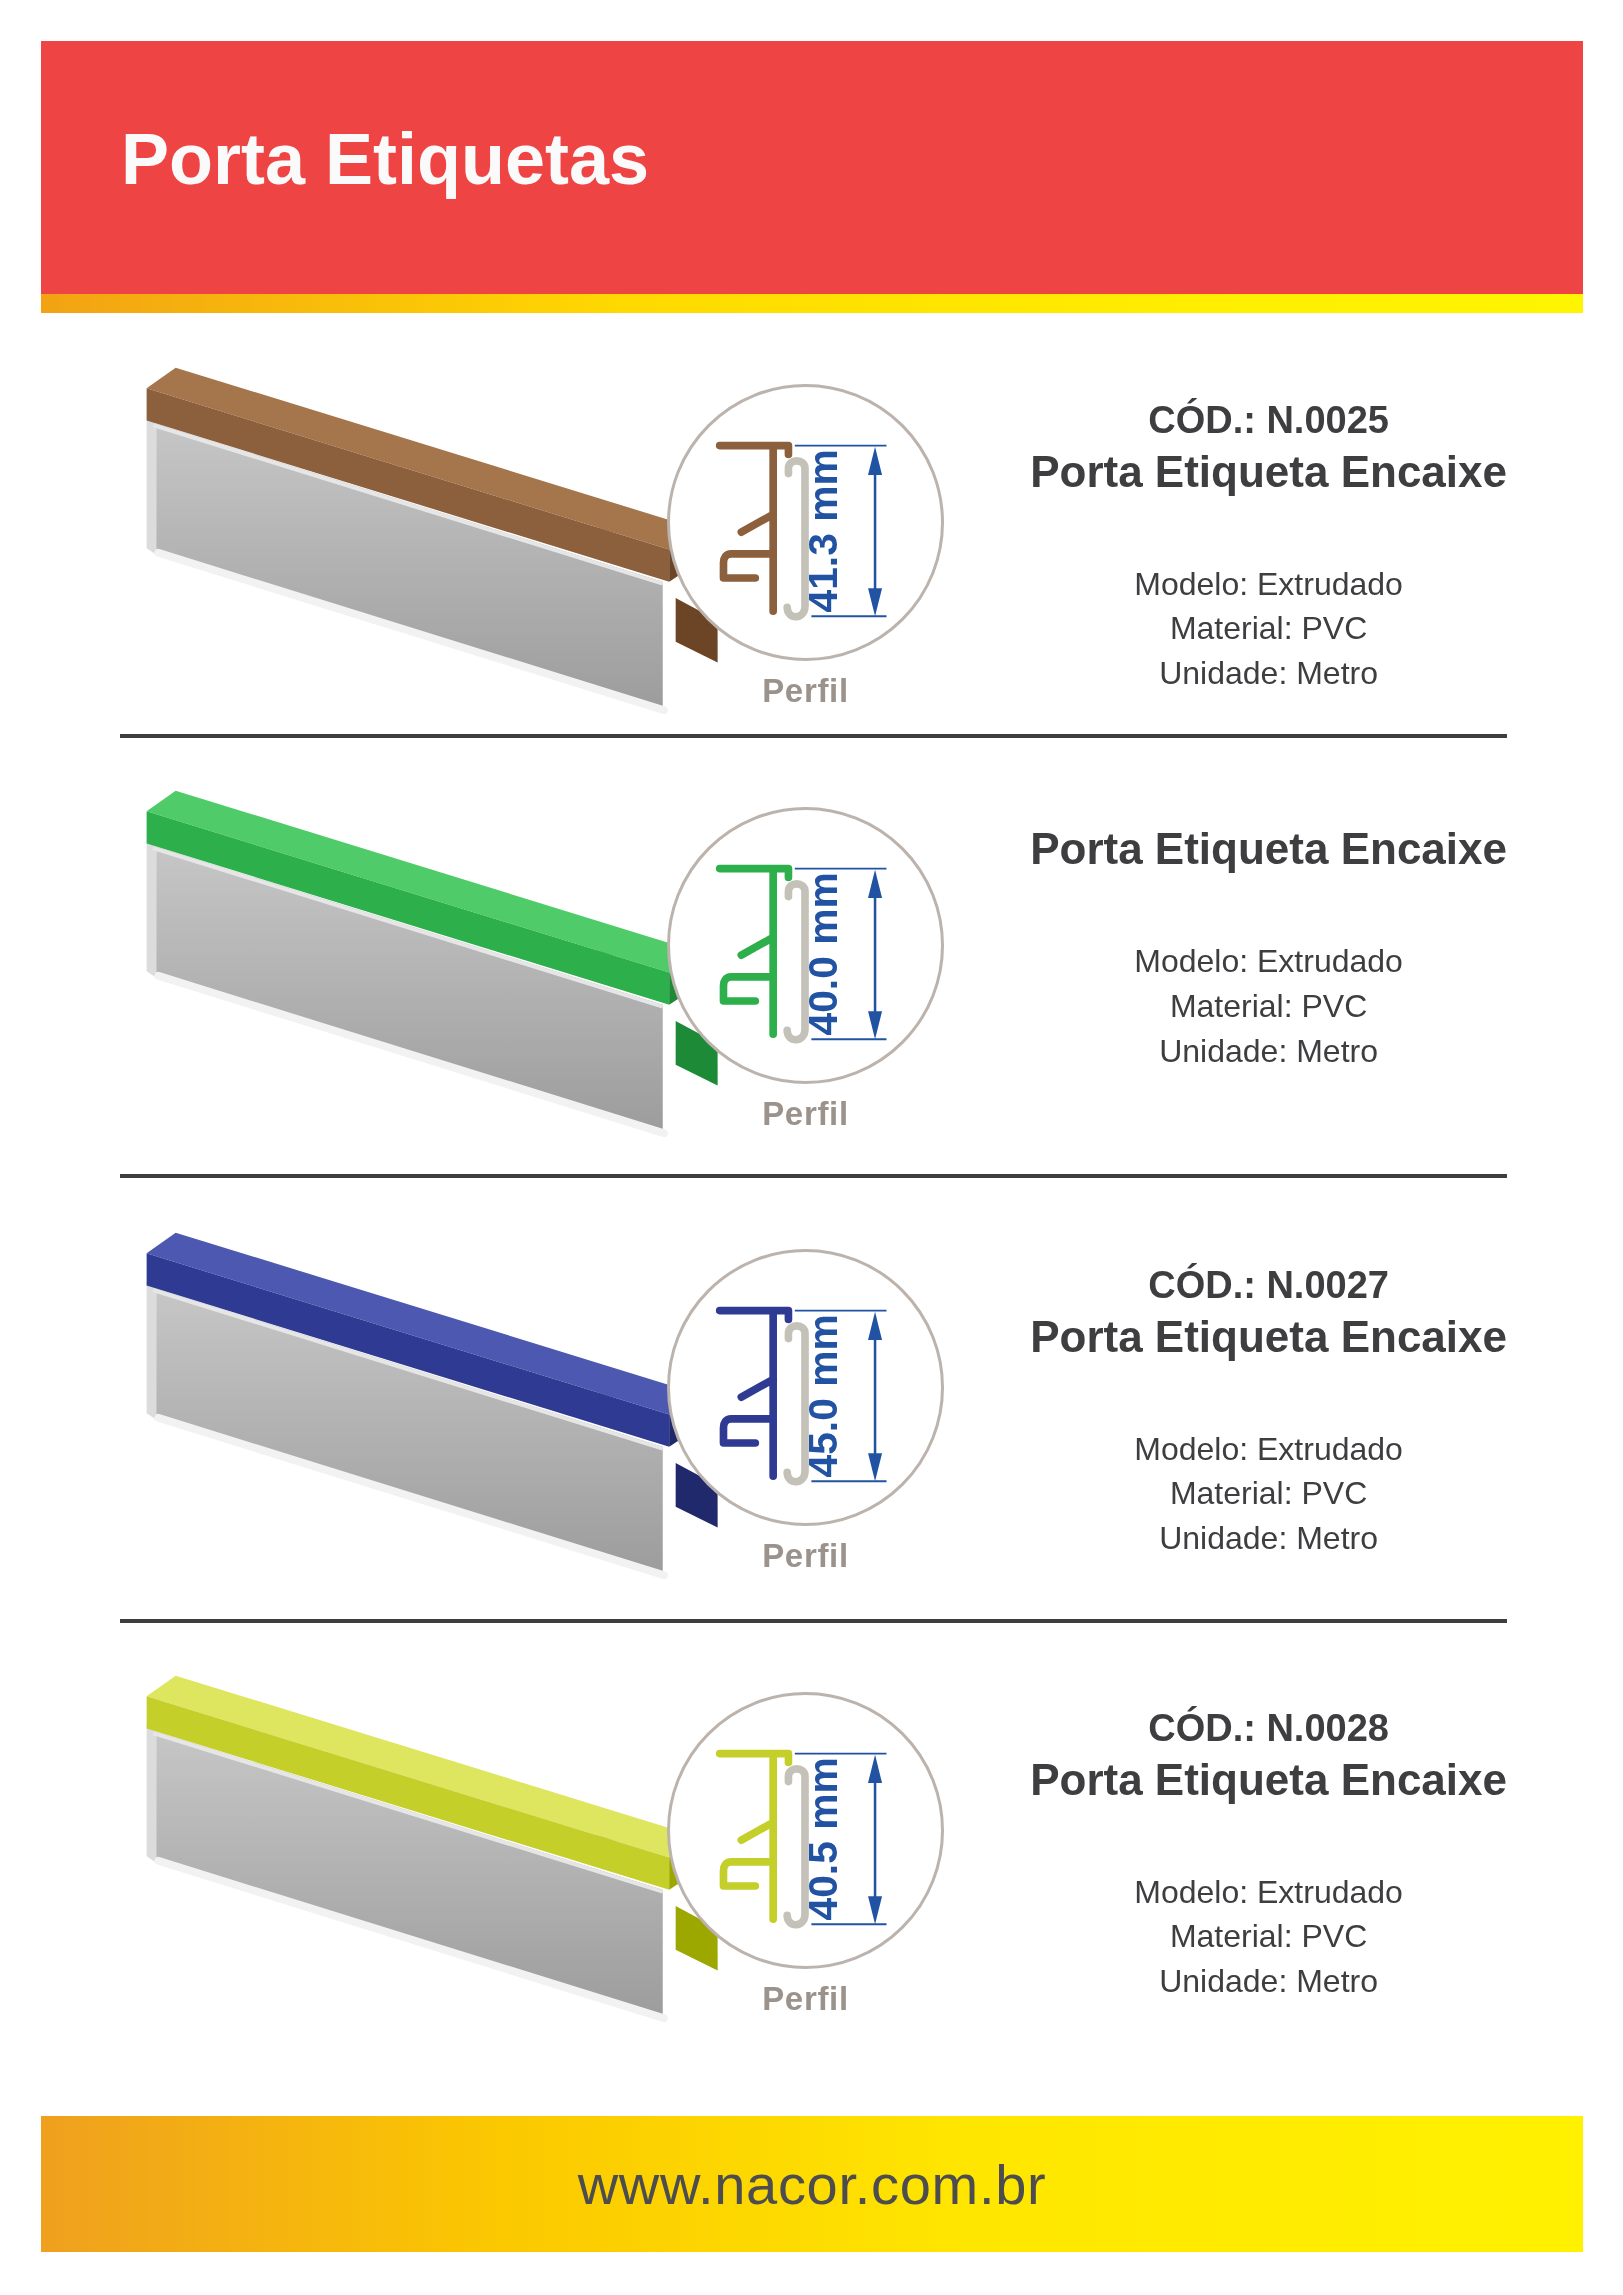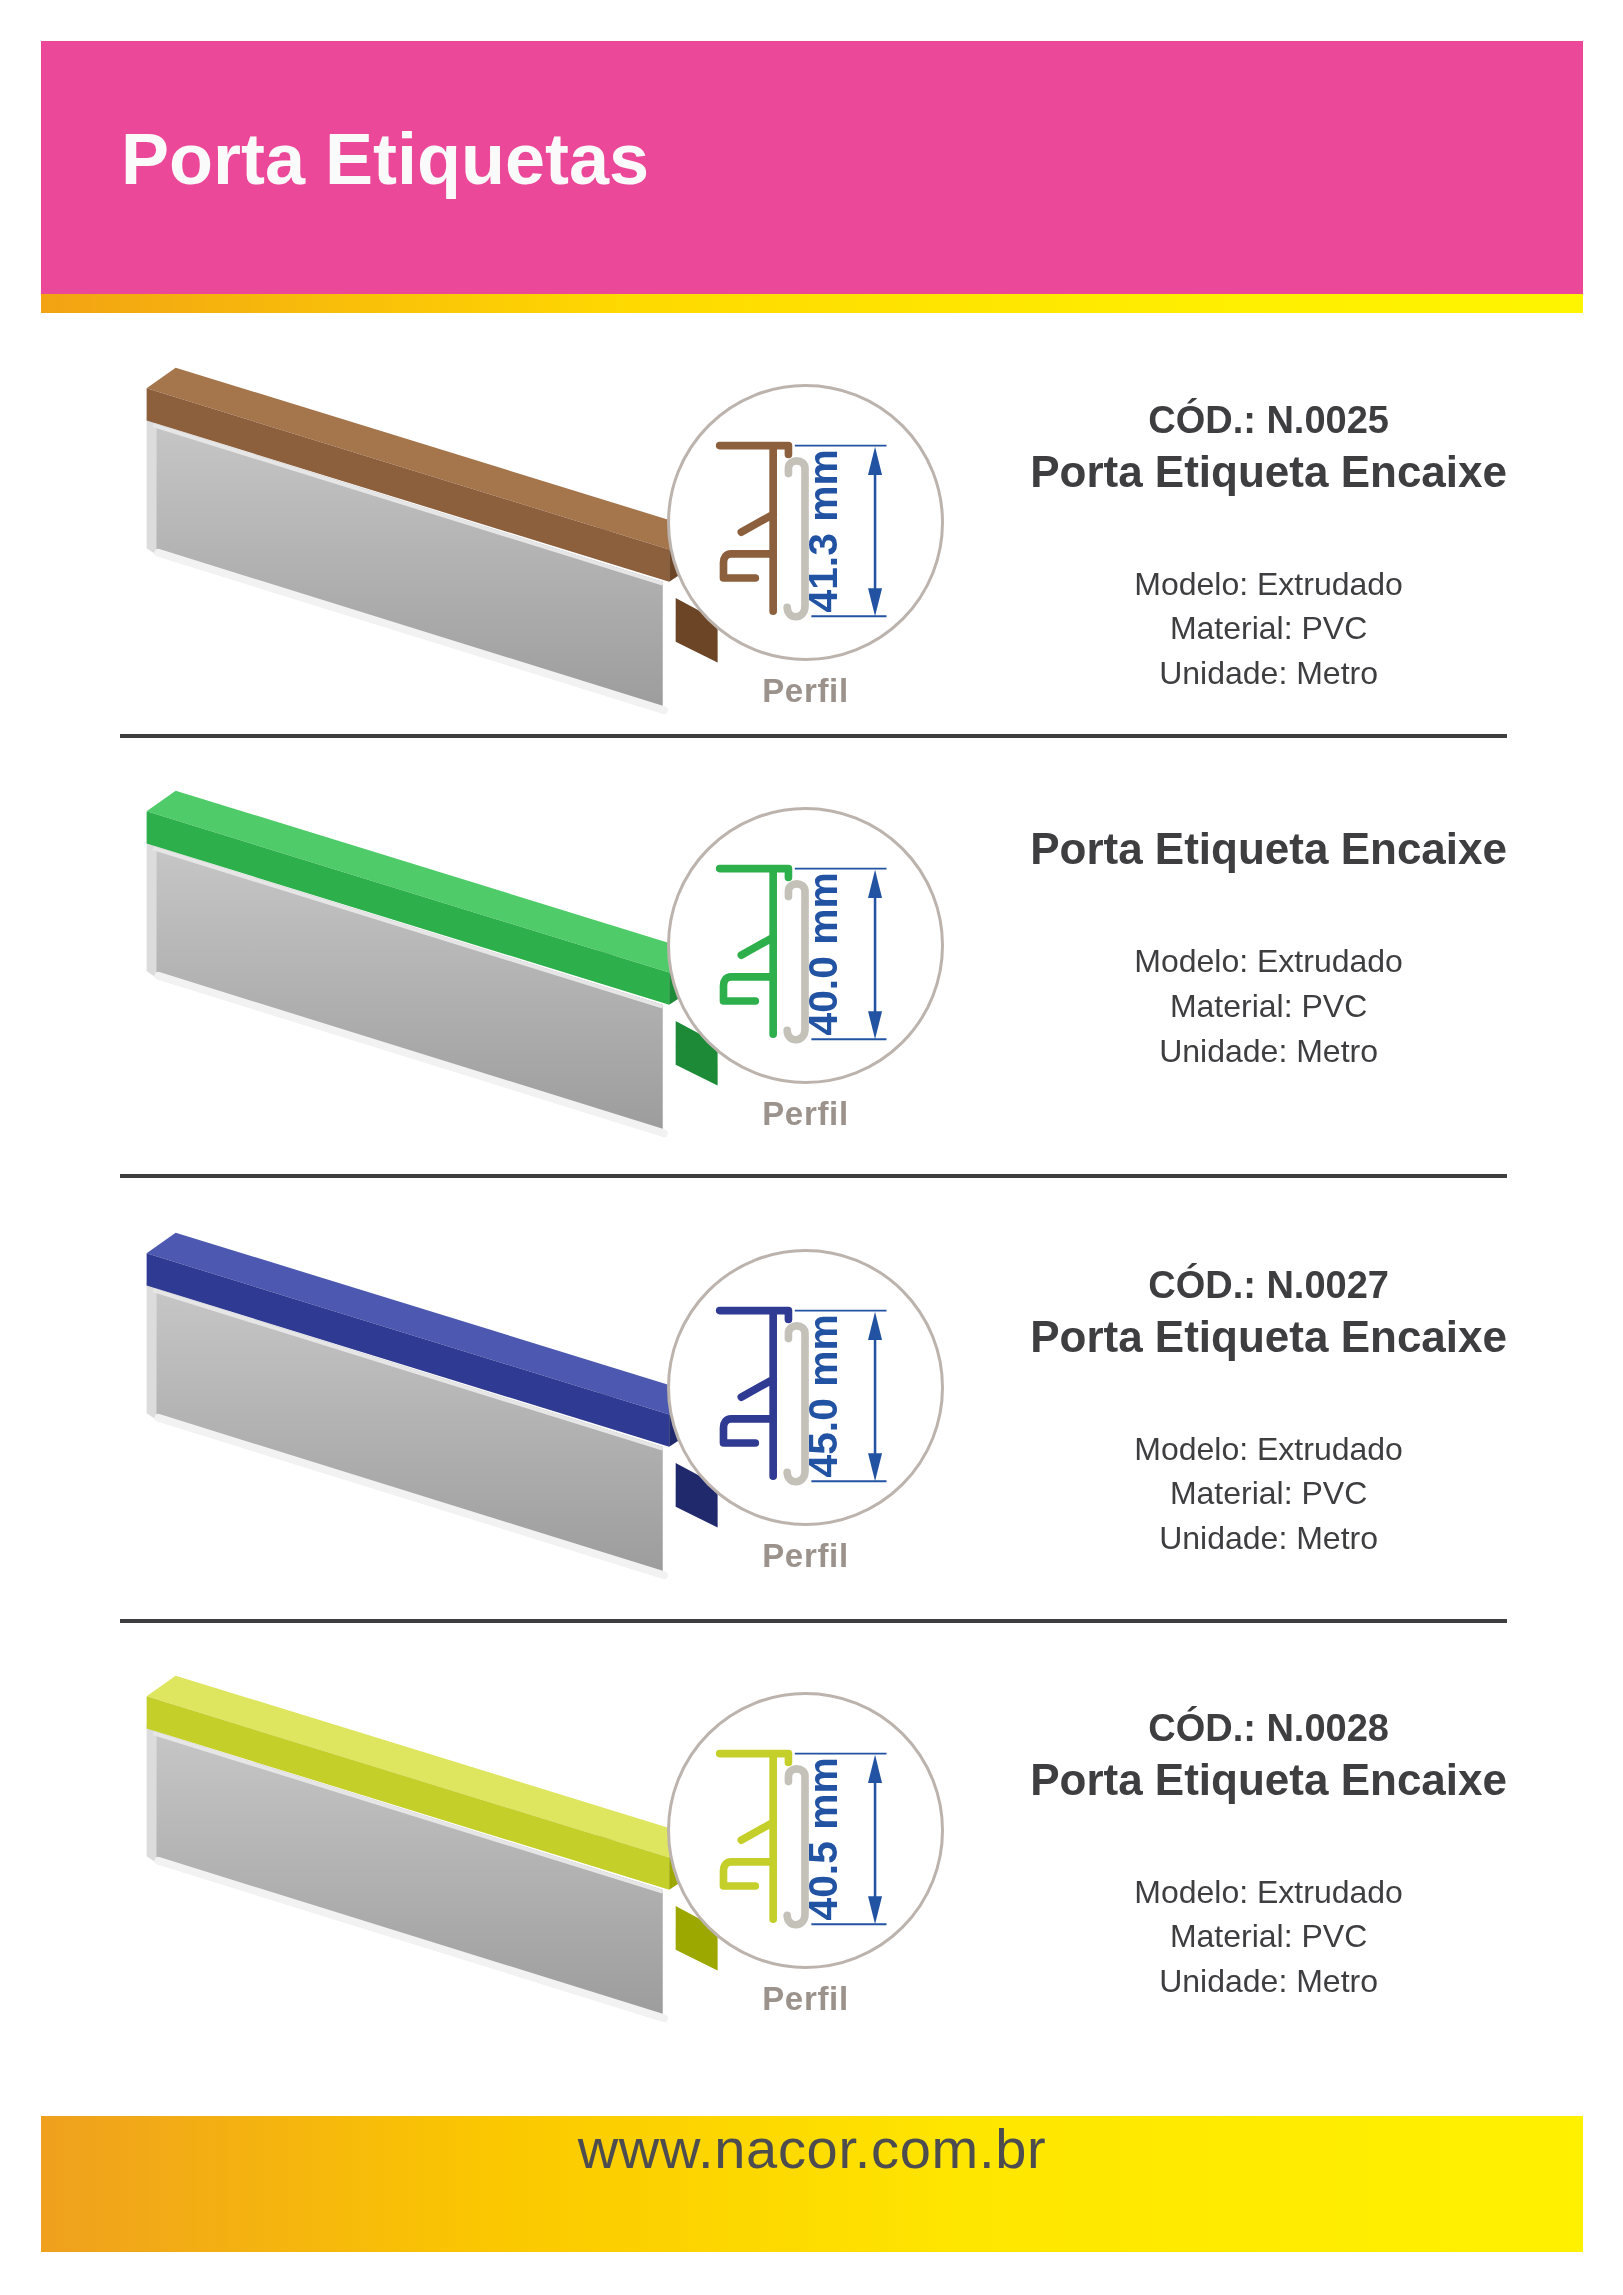--- a/index.html
+++ b/index.html
@@ -1,19 +1,19 @@
 <!DOCTYPE html>
 <html style="font-size:10.5px"><head>
 <meta charset="utf-8">
 <style>
   html,body{margin:0;padding:0;background:#fff;}
   .page{position:relative;width:1623px;height:2295px;background:#ffffff;overflow:hidden;
         font-family:"Liberation Sans",sans-serif;color:#3E3D40;}
   
-  .header{position:absolute;left:41px;top:41px;width:1542px;height:253px;background:#ec4899;}
+  .header{position:absolute;left:41px;top:41px;width:1542px;height:253px;background:#ef4444;}
   .page-title{position:absolute;left:80px;top:79px;font-size:72px;font-weight:bold;color:#FAFAFA;
               letter-spacing:0px;line-height:1.1;}
   .logo{position:absolute;right:39px;top:30px;width:595px;text-align:center;}
   .brand-stack{display:grid;justify-items:center;}
   .brand-stack > span{grid-area:1/1;font-size:156px;font-weight:800;line-height:1;letter-spacing:1.3px;
                       white-space:nowrap;}
   .brand-outline-white{-webkit-text-stroke:22px #F0F0F0;color:#F0F0F0;}
   .brand-outline-dark{-webkit-text-stroke:10.5px #39383B;color:#39383B;}
   .brand-fill{background:linear-gradient(180deg,#FFFEF6 4%,#FFEBAE 30%,#FFC90A 78%,#F5B300 100%);
               -webkit-background-clip:text;background-clip:text;color:transparent;}
@@ -33,21 +33,21 @@
                   border:3.9px solid #BCB3AD;background:#fff;box-sizing:border-box;}
   .profile-label{position:absolute;left:626px;top:359px;width:277px;text-align:center;
                  font-size:33px;font-weight:bold;color:#9B928B;letter-spacing:0.7px;}
   .info{position:absolute;right:76px;top:85px;text-align:center;}
   .p-code{font-size:38px;font-weight:bold;line-height:1.2;}
   .p-name{font-size:44px;font-weight:bold;line-height:1.25;}
   .p-specs{margin-top:63px;font-size:32px;line-height:1.4;}
   
   .footer{position:absolute;left:41px;top:2116px;width:1542px;height:136px;
           background:linear-gradient(90deg,#EFA01E 0%,#FBC800 30%,#FFE600 60%,#FFF100 100%);
-          display:flex;align-items:flex-start;justify-content:center;}
+          display:flex;align-items:center;justify-content:center;}
   .footer-url{font-size:56px;color:#4D4C4E;letter-spacing:0.7px;}
   svg text{font-family:"Liberation Sans",sans-serif;}
 </style>
 </head>
 <body>
 
 <svg width="0" height="0" style="position:absolute" aria-hidden="true">
   <defs>
     <linearGradient id="panelGrad" x1="0" y1="0" x2="0" y2="1">
       <stop offset="0" stop-color="#C6C6C6"></stop>

